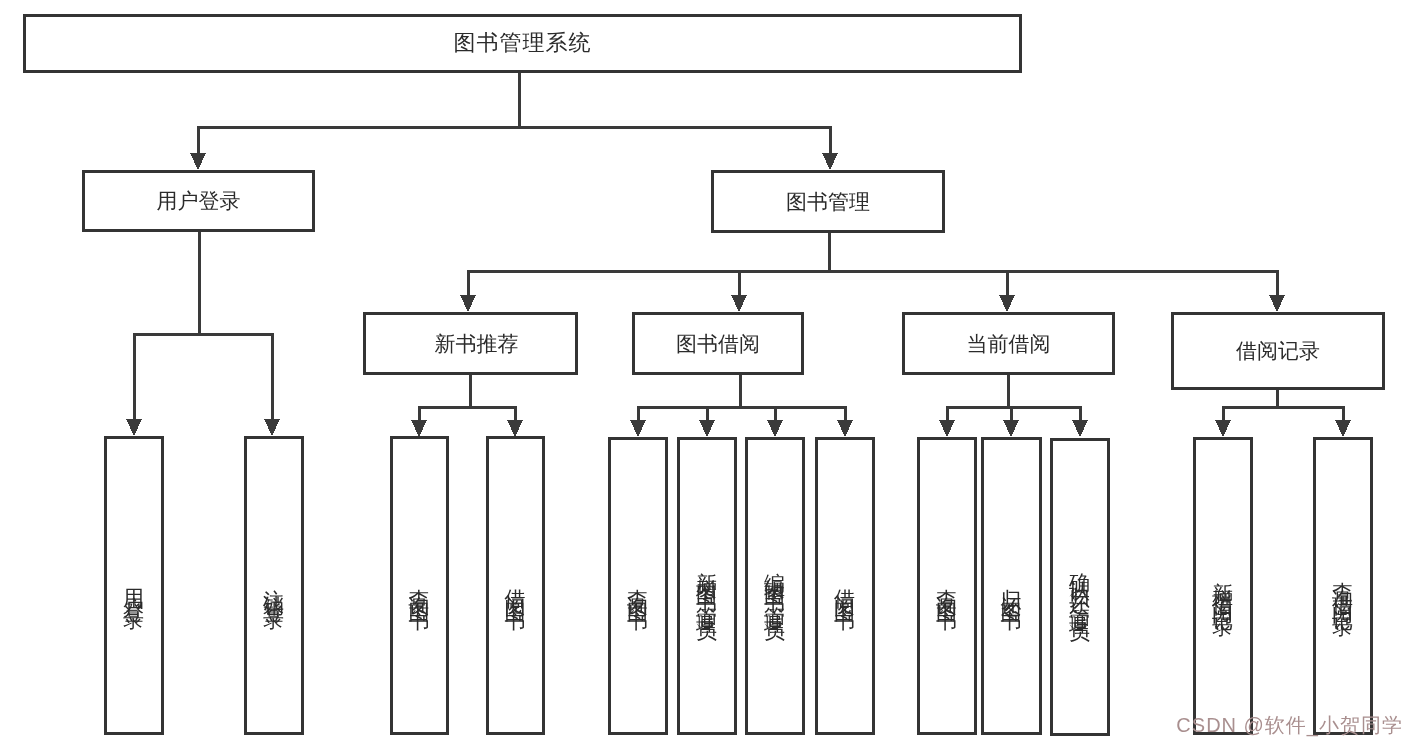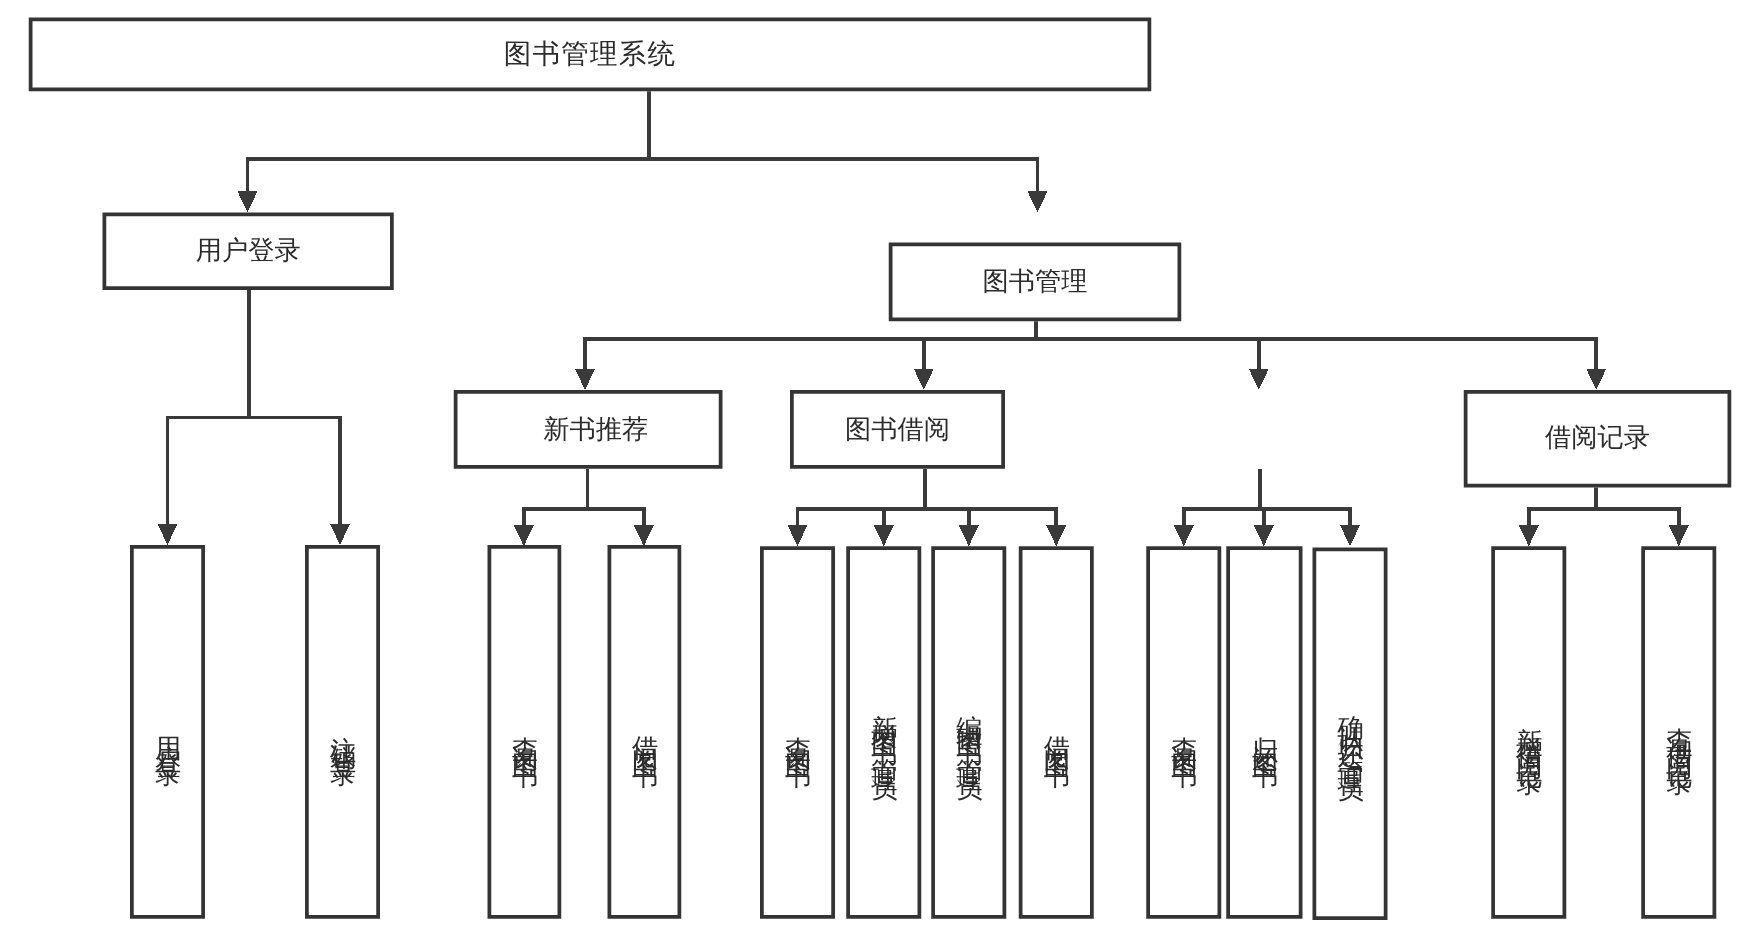--- a/index.html
+++ b/index.html
@@ -131,44 +131,47 @@
     </g>
 
     <g>
       <path d="M1277 375 V407"></path>
       <path d="M1223 425 V407 H1343 V425"></path>
       <polygon points="1215,420 1231,420 1223,437"></polygon>
       <polygon points="1335,420 1351,420 1343,437"></polygon>
     </g>
   </svg>
 
-  <div class="box root-box" style="left:23px;top:14px;width:898px;height:59px;">
+  <div class="box root-box" style="left:23px;top:14px;width:999px;height:59px;">
     <span class="node-label">图书管理系统</span>
   </div>
 
   <div class="box" style="left:82px;top:170px;width:233px;height:62px;">
     <span class="node-label">用户登录</span>
   </div>
-  <div class="box" style="left:711px;top:170px;width:234px;height:63px;margin-top:24px;">
+  <div class="box" style="left:711px;top:170px;width:234px;height:63px;">
     <span class="node-label">图书管理</span>
   </div>
 
   <div class="box vbox" style="left:104px;top:436px;width:60px;height:299px;">
     <span class="node-label">用户登录</span>
   </div>
   <div class="box vbox" style="left:244px;top:436px;width:60px;height:299px;">
     <span class="node-label">注销登录</span>
   </div>
 
   <div class="box" style="left:363px;top:312px;width:215px;height:63px;padding-left:12px;">
     <span class="node-label">新书推荐</span>
   </div>
   <div class="box" style="left:632px;top:312px;width:172px;height:63px;">
     <span class="node-label">图书借阅</span>
   </div>
+  <div class="box" style="left:902px;top:312px;width:213px;height:63px;">
+    <span class="node-label">当前借阅</span>
+  </div>
   <div class="box" style="left:1171px;top:312px;width:214px;height:78px;">
     <span class="node-label">借阅记录</span>
   </div>
 
   <div class="box vbox" style="left:390px;top:436px;width:59px;height:299px;">
     <span class="node-label">查询图书</span>
   </div>
   <div class="box vbox" style="left:486px;top:436px;width:59px;height:299px;">
     <span class="node-label">借阅图书</span>
   </div>
@@ -196,14 +199,15 @@
     <span class="node-label">确认归还（管理员）</span>
   </div>
 
   <div class="box vbox" style="left:1193px;top:437px;width:60px;height:298px;">
     <span class="node-label">新增借阅记录</span>
   </div>
   <div class="box vbox" style="left:1313px;top:437px;width:60px;height:298px;">
     <span class="node-label">查询借阅记录</span>
   </div>
 
+  <div class="watermark">CSDN @软件_小贺同学</div>
 
 </div>
 
 </body></html>

